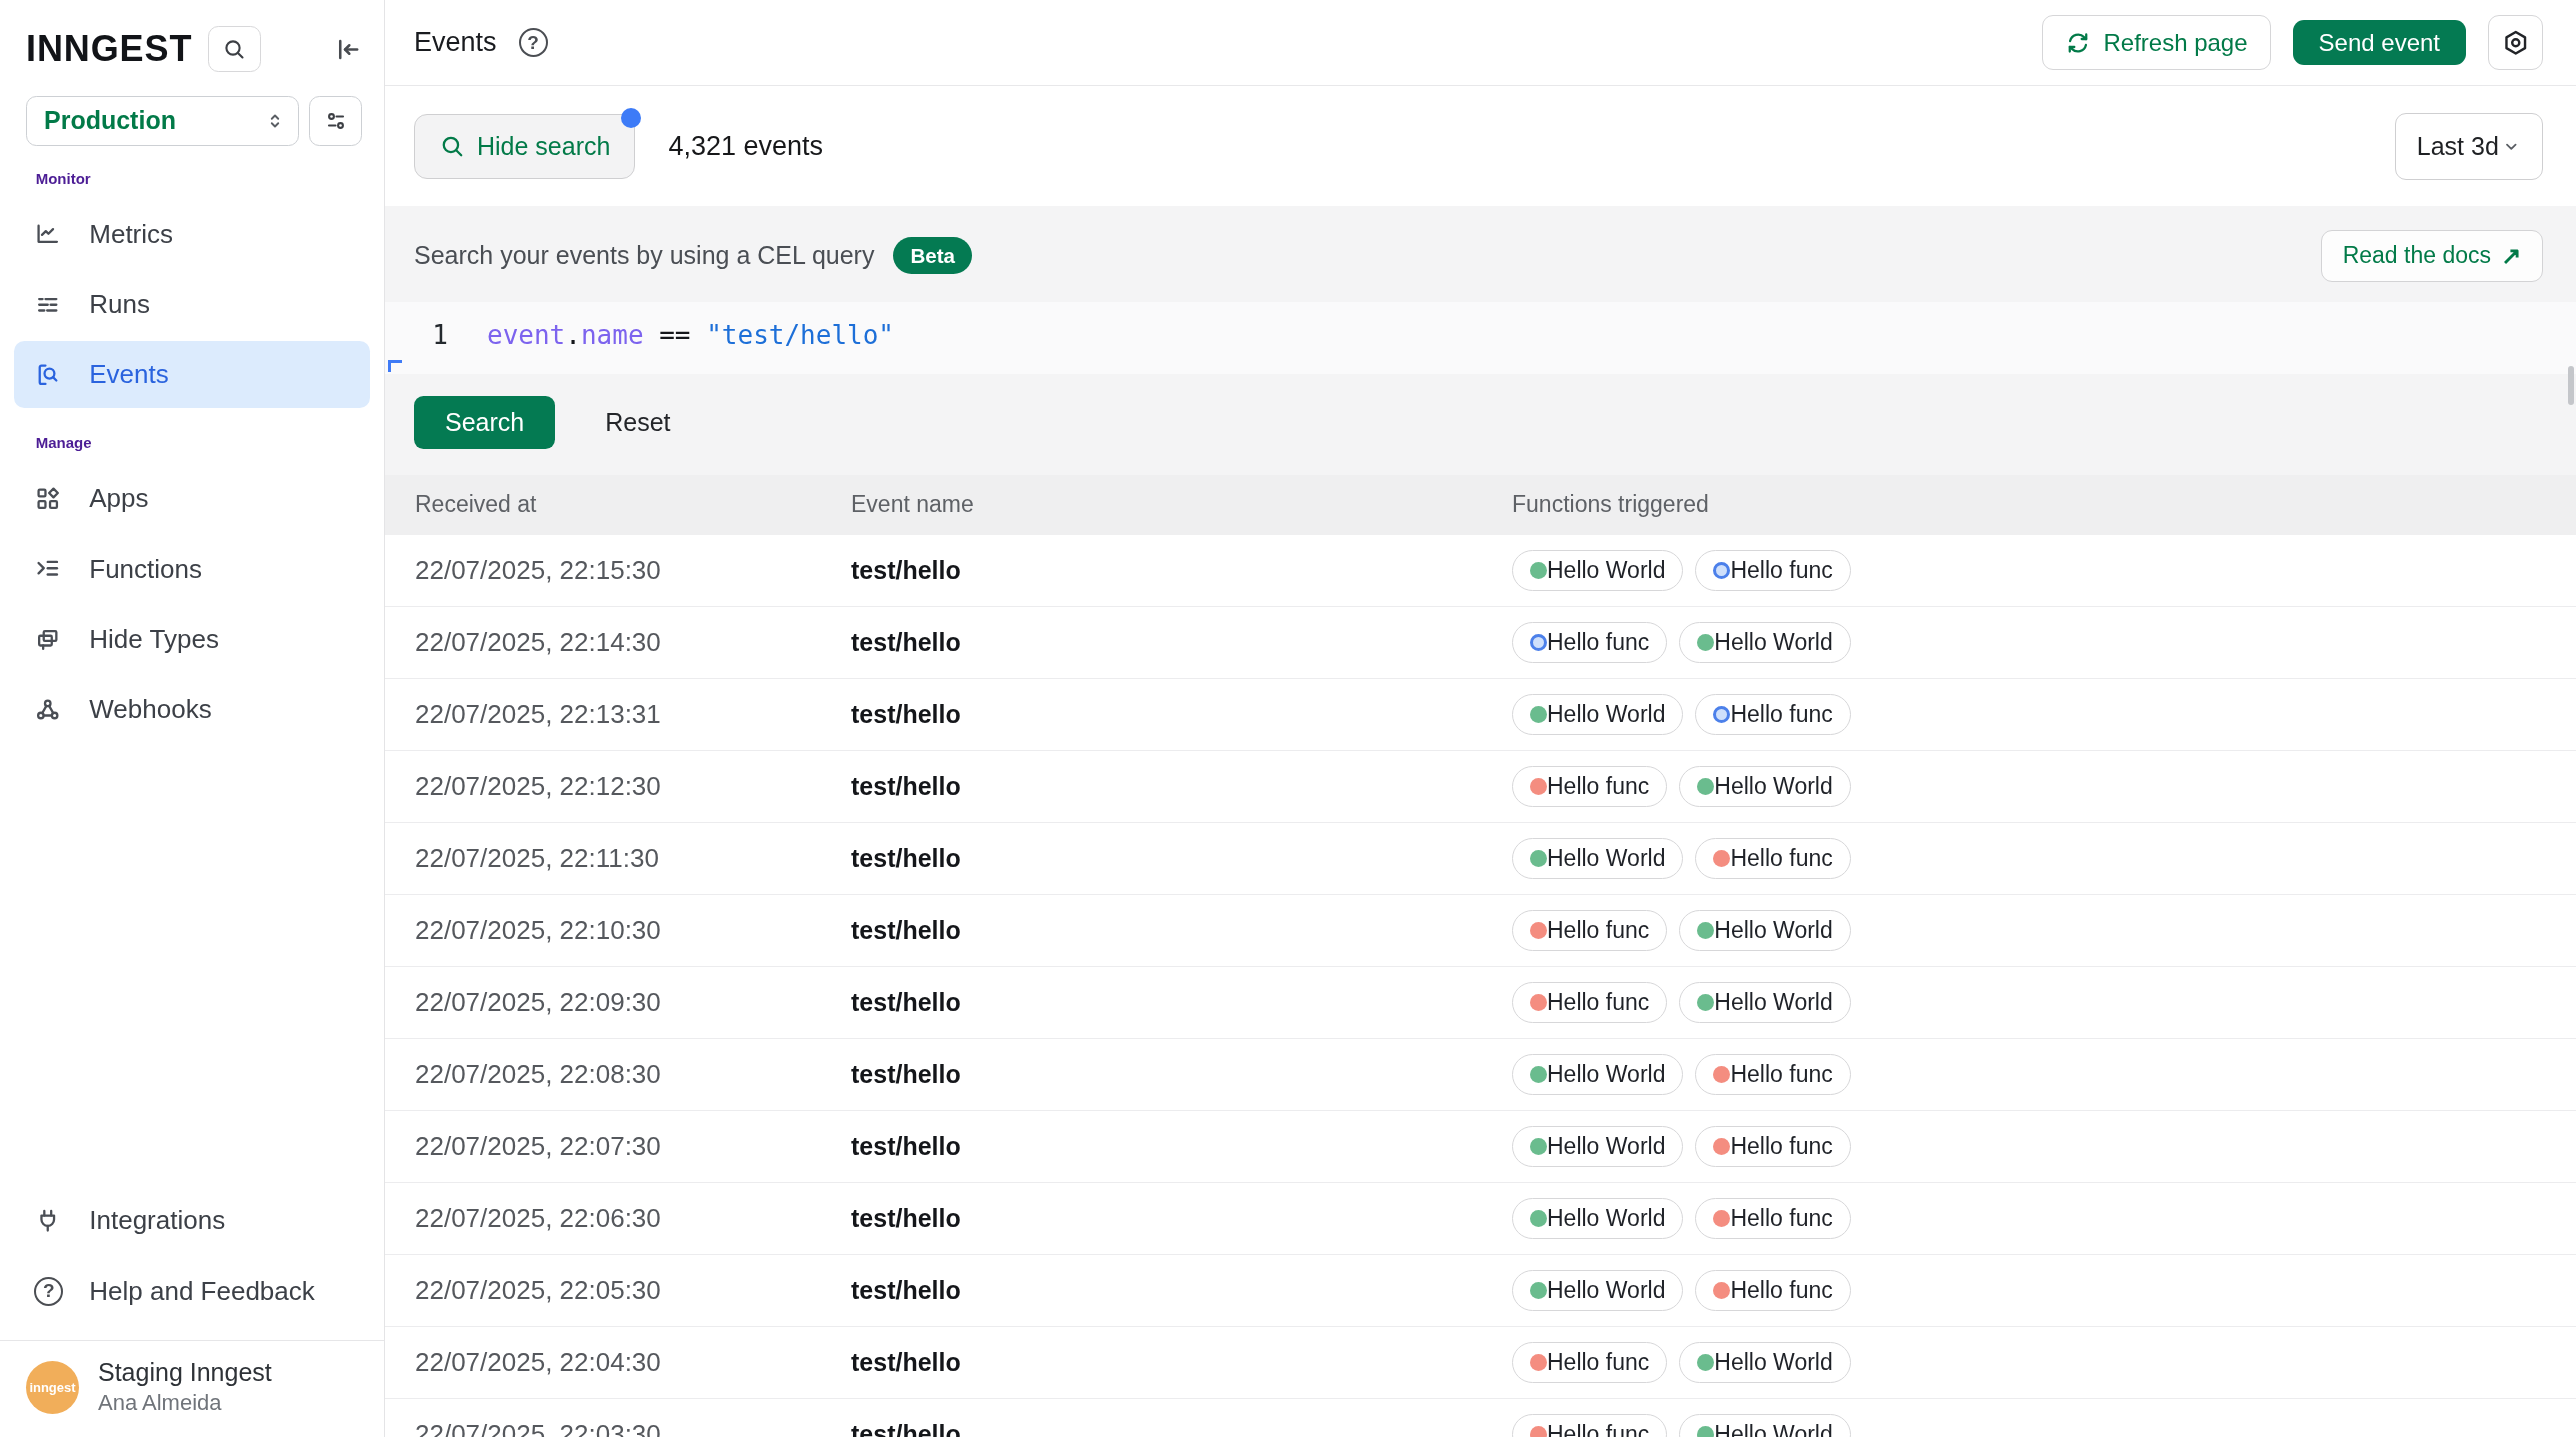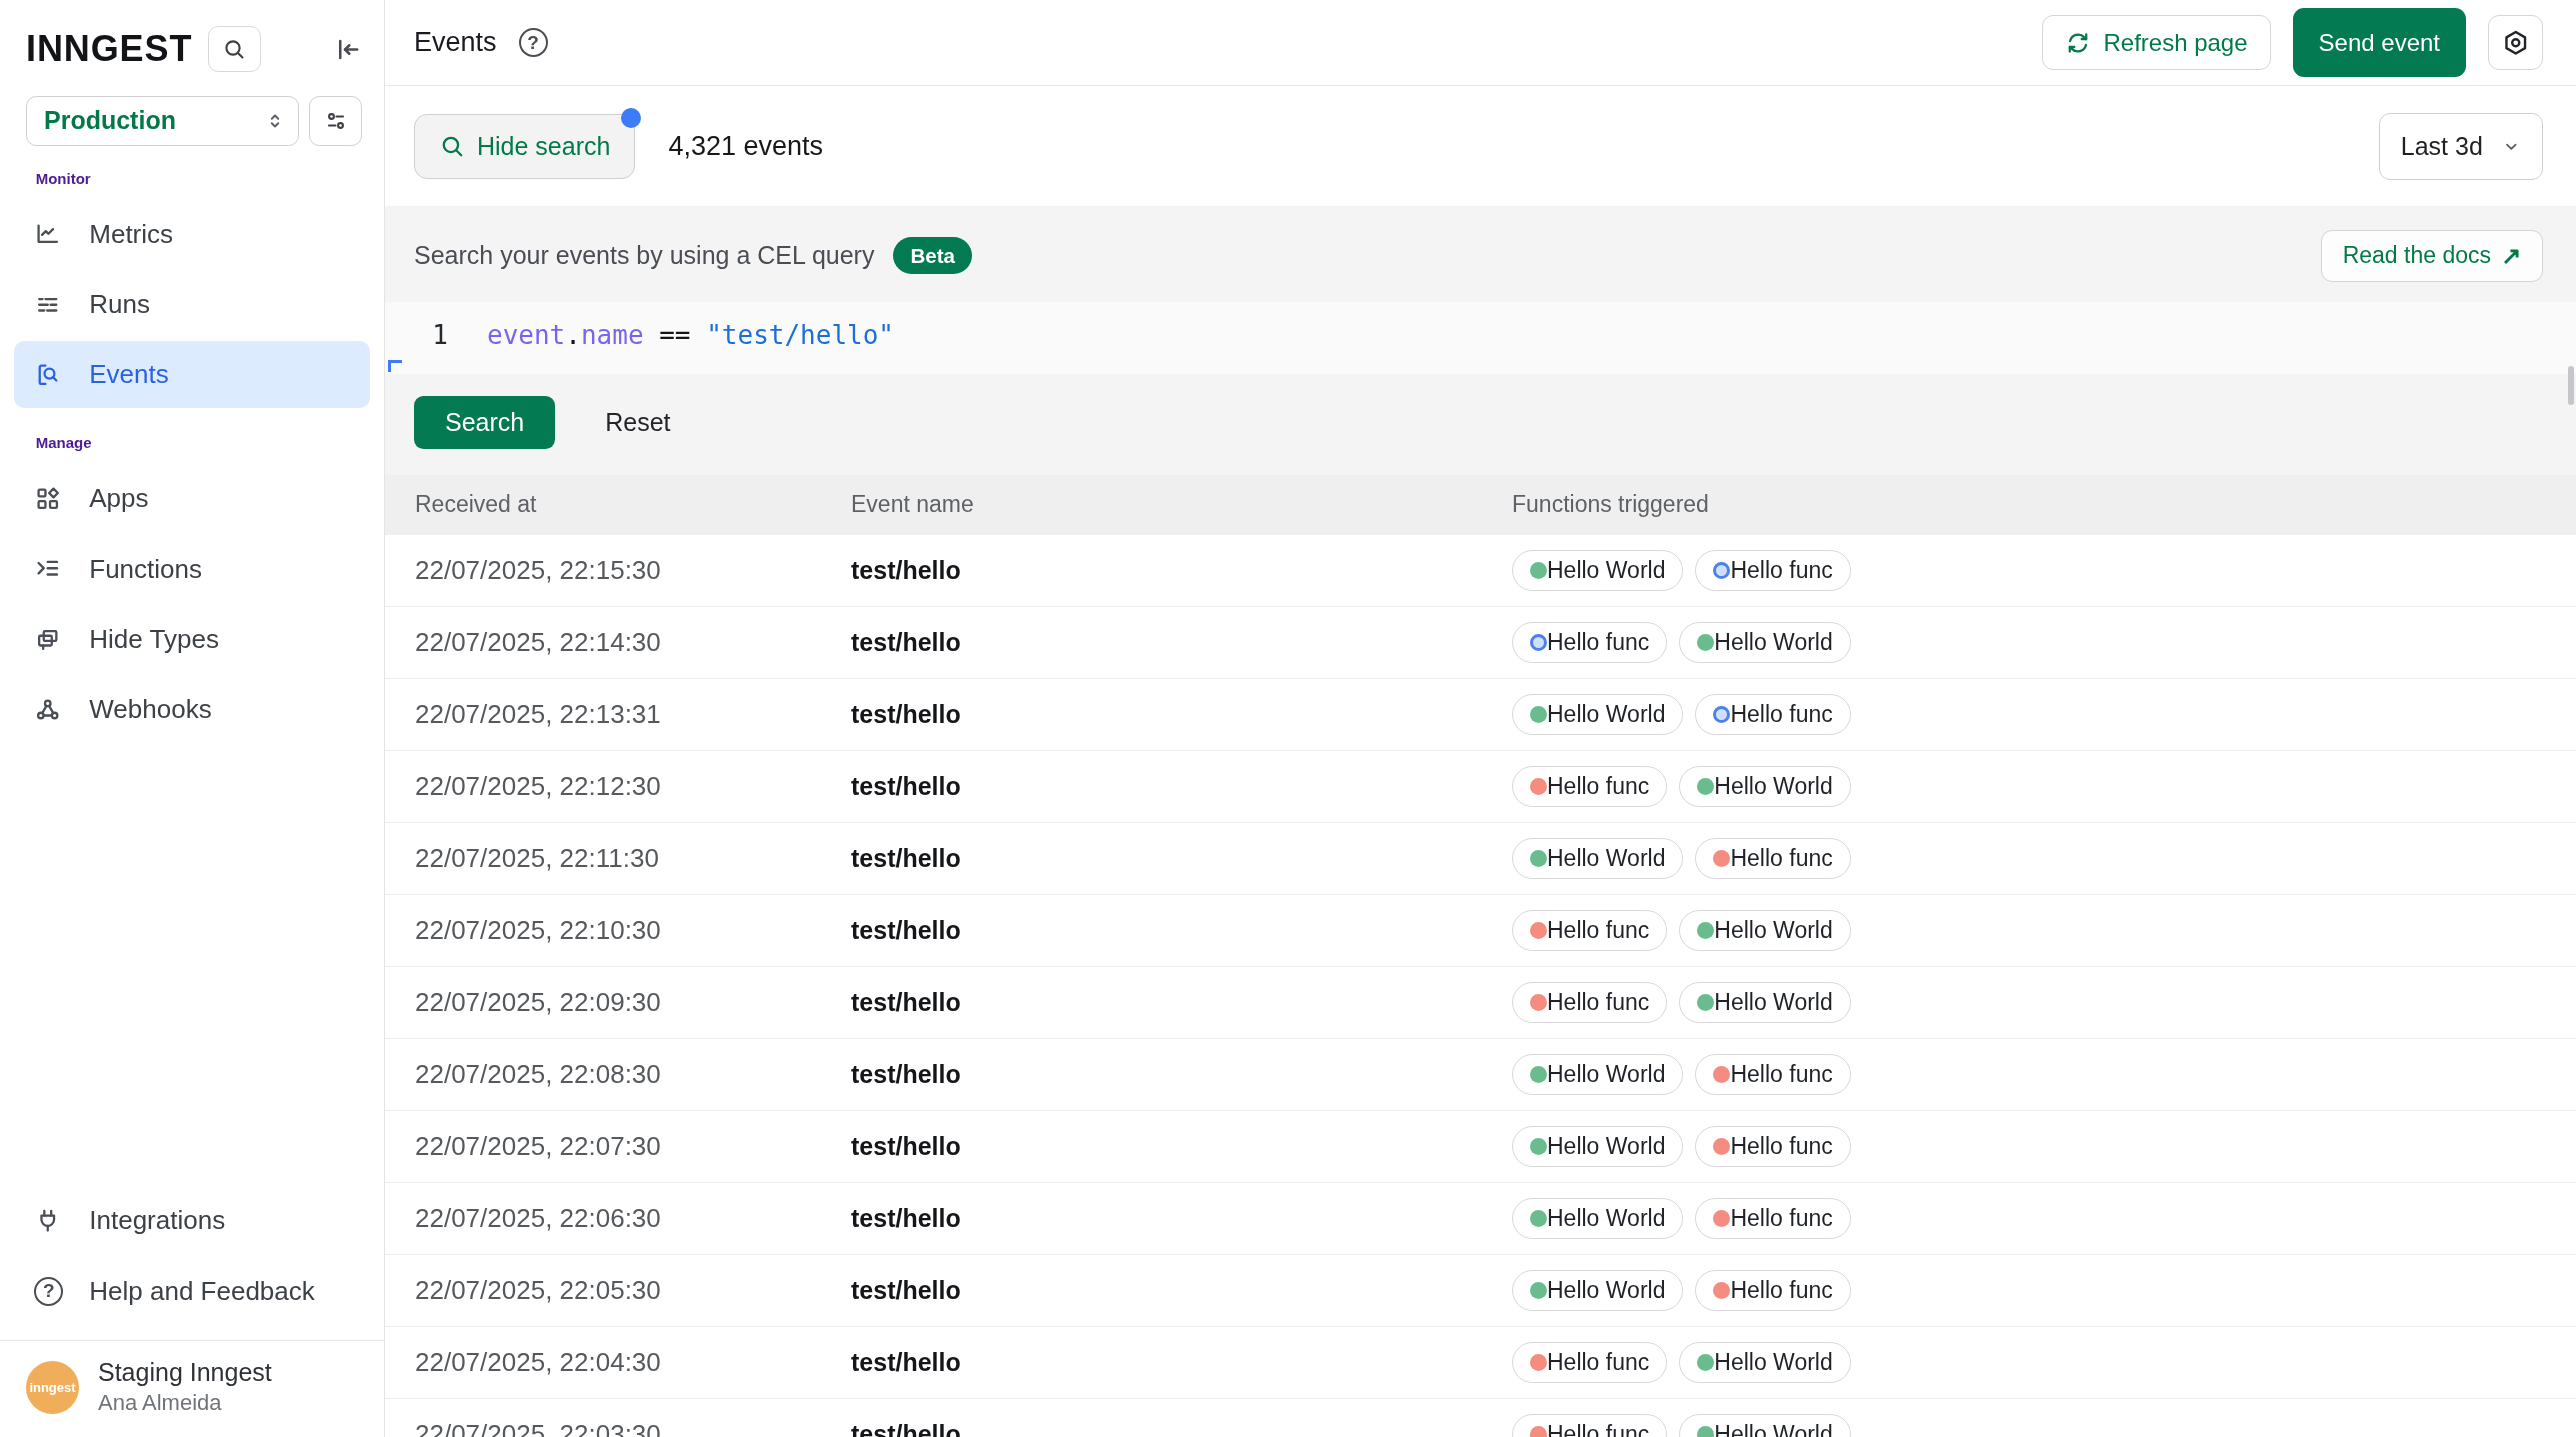--- a/index.html
+++ b/index.html
@@ -49,35 +49,35 @@
   .main { flex:1; min-width:0; display:flex; flex-direction:column; position:relative; }
 
   .page-header { height:86px; min-height:86px; display:flex; align-items:center;
     padding:0 33px 0 29px; border-bottom:0.9px solid #e8e8ea; background:#fff; }
   .page-title { font-size:27px; font-weight:500; color:#191b1f; }
   .page-help { margin-left:22px; }
   .header-actions { margin-left:auto; display:flex; align-items:center; gap:22px; }
   .btn-outline { height:55px; display:flex; align-items:center; gap:12px; padding:0 22px;
     border:1.7px solid #d6d6d8; border-radius:11px; background:#fff; color:#027a48;
     font-size:24px; cursor:pointer; }
-  .btn-primary { height:69px; display:flex; align-items:center; padding:0 26px;
+  .btn-primary { height:45px; display:flex; align-items:center; padding:0 26px;
     border:none; border-radius:11px; background:#047a52; color:#fff; font-size:24px;
     font-weight:500; cursor:pointer; }
   .btn-icon { width:55px; height:55px; border:1.7px solid #d6d6d8; border-radius:11px;
     background:#fff; display:flex; align-items:center; justify-content:center; color:#222428; }
 
   .toolbar { height:120px; min-height:120px; display:flex; align-items:center;
     padding:0 33px 0 29px; background:#fff; }
   .hide-search-btn { position:relative; height:65px; display:flex; align-items:center; gap:12px;
     padding:0 24px; border:1.7px solid #cfcfd1; border-radius:13px; background:#f3f3f4;
     color:#027a48; font-size:25px; cursor:pointer; }
   .notif-dot { position:absolute; top:-6.9px; right:-6.9px; width:20px; height:20px; border-radius:50%;
     background:#3d7bf7; }
   .events-count { font-size:27px; font-weight:500; color:#17181a; margin-left:33px; }
-  .time-select { margin-left:auto; height:67px; display:flex; align-items:center; gap:18px;
+  .time-select { margin-left:auto; height:67px; display:flex; align-items:center; gap:2px;
     padding:0 20.6px; border:1.7px solid #cfcfd1; border-radius:11px; background:#fff;
     font-size:25px; color:#1f2124; cursor:pointer; }
   .time-select .chev { color:#5a5e64; }
 
   
   .search-panel { background:#f4f4f5; padding-top:22px; position:relative; }
   .panel-head { display:flex; align-items:center; height:55px; padding:0 33px 0 29px; }
   .panel-title { font-size:25px; color:#4a4e54; font-weight:500; }
   .beta-pill { margin-left:19px; background:#047a52; color:#fff; font-size:20.6px; font-weight:700;
     padding:6.9px 17px; border-radius:858px; }

